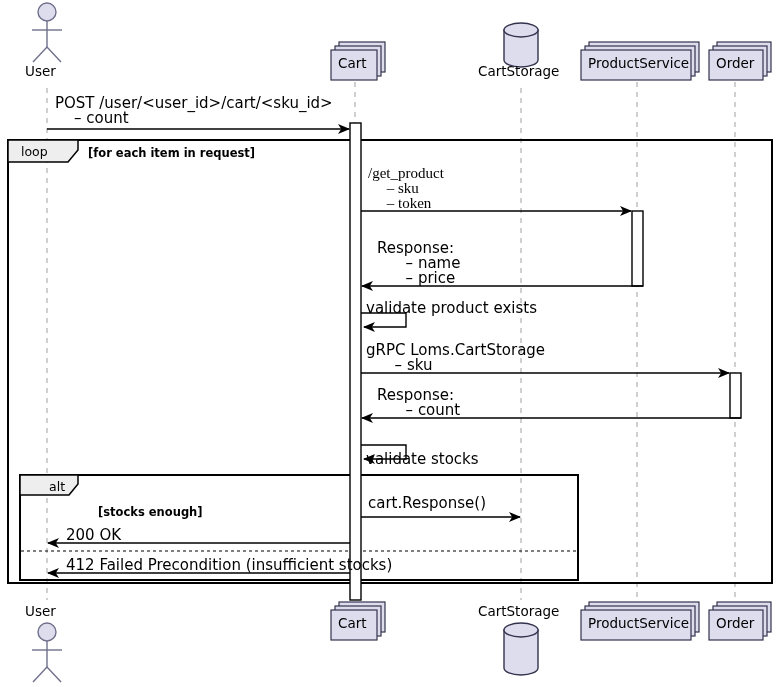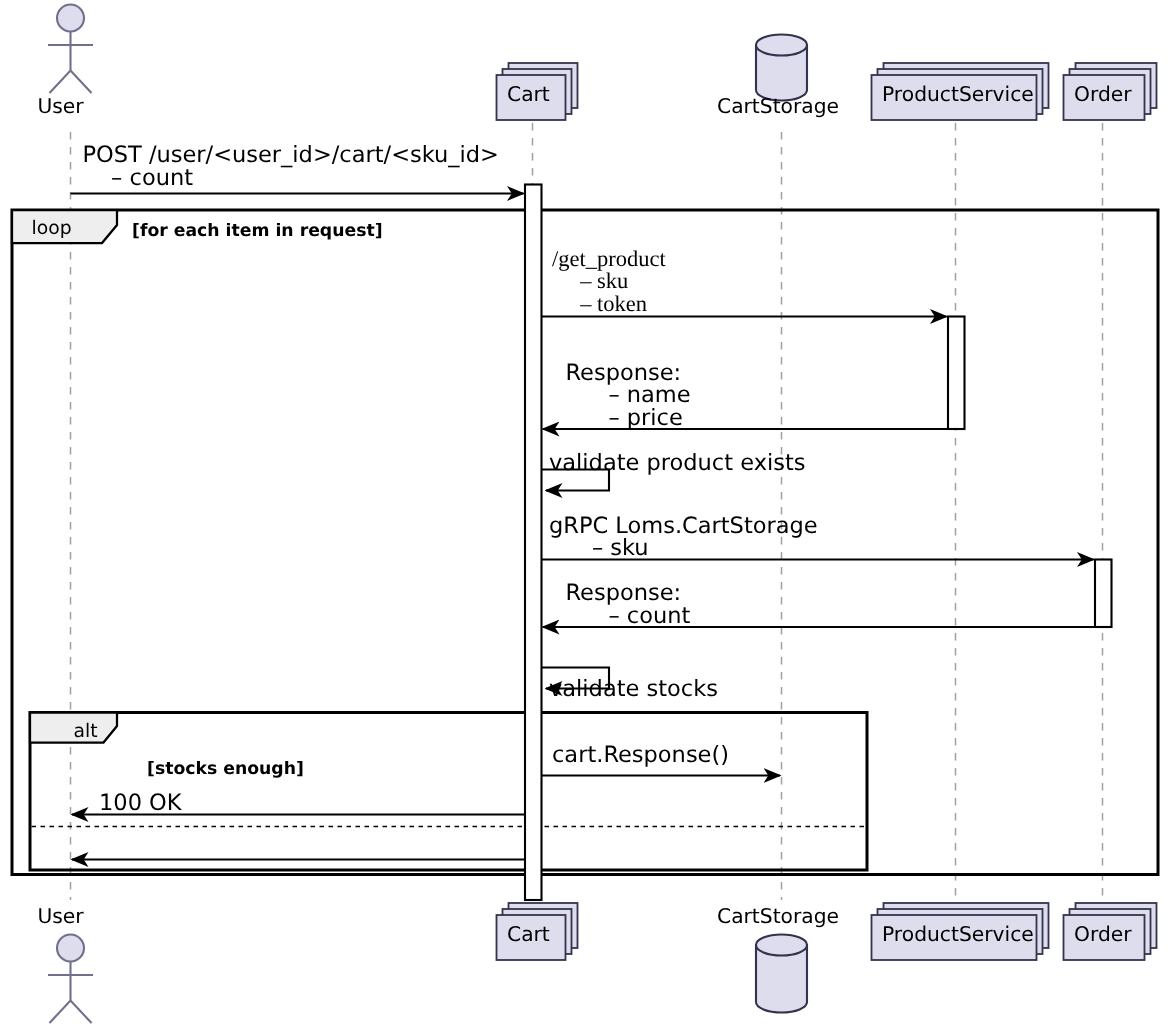--- a/index.html
+++ b/index.html
@@ -186,14 +186,15 @@
   <div class="lbl msg" style="left:377px; top:241px;">Response:
       – name
       – price</div>
   <div class="lbl msg" style="left:366px; top:301px;">validate product exists</div>
   <div class="lbl msg" style="left:366px; top:343px;">gRPC Loms.CartStorage
       – sku</div>
   <div class="lbl msg" style="left:377px; top:388px;">Response:
       – count</div>
   <div class="lbl msg" style="left:366px; top:420px;margin-top:32px;">validate stocks</div>
   <div class="lbl msg" style="left:368px; top:496px;">cart.Response()</div>
-  <div class="lbl msg" style="left:66px; top:528px;">100 OK</div>
+  <div class="lbl msg" style="left:66px; top:528px;">200 OK</div>
+  <div class="lbl msg" style="left:66px; top:558px;">412 Failed Precondition (insufficient stocks)</div>
 </div>
 
 </body></html>

